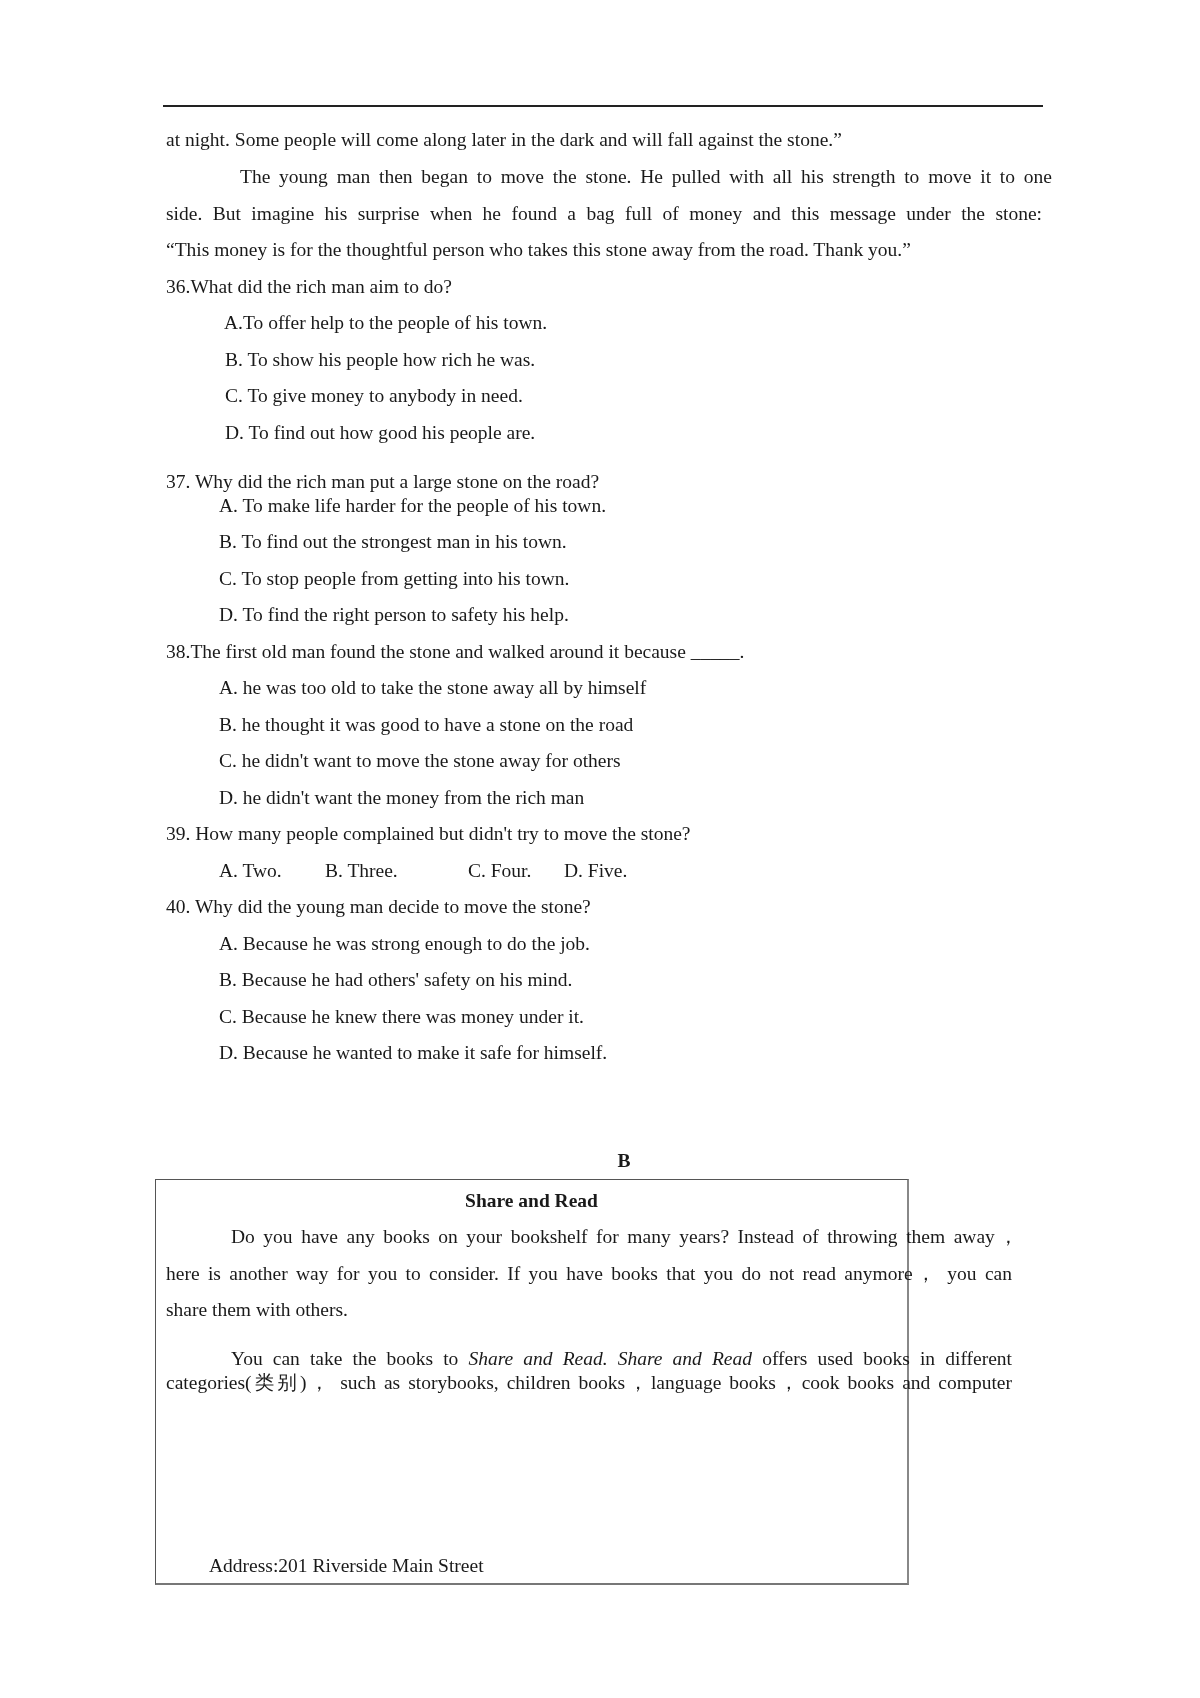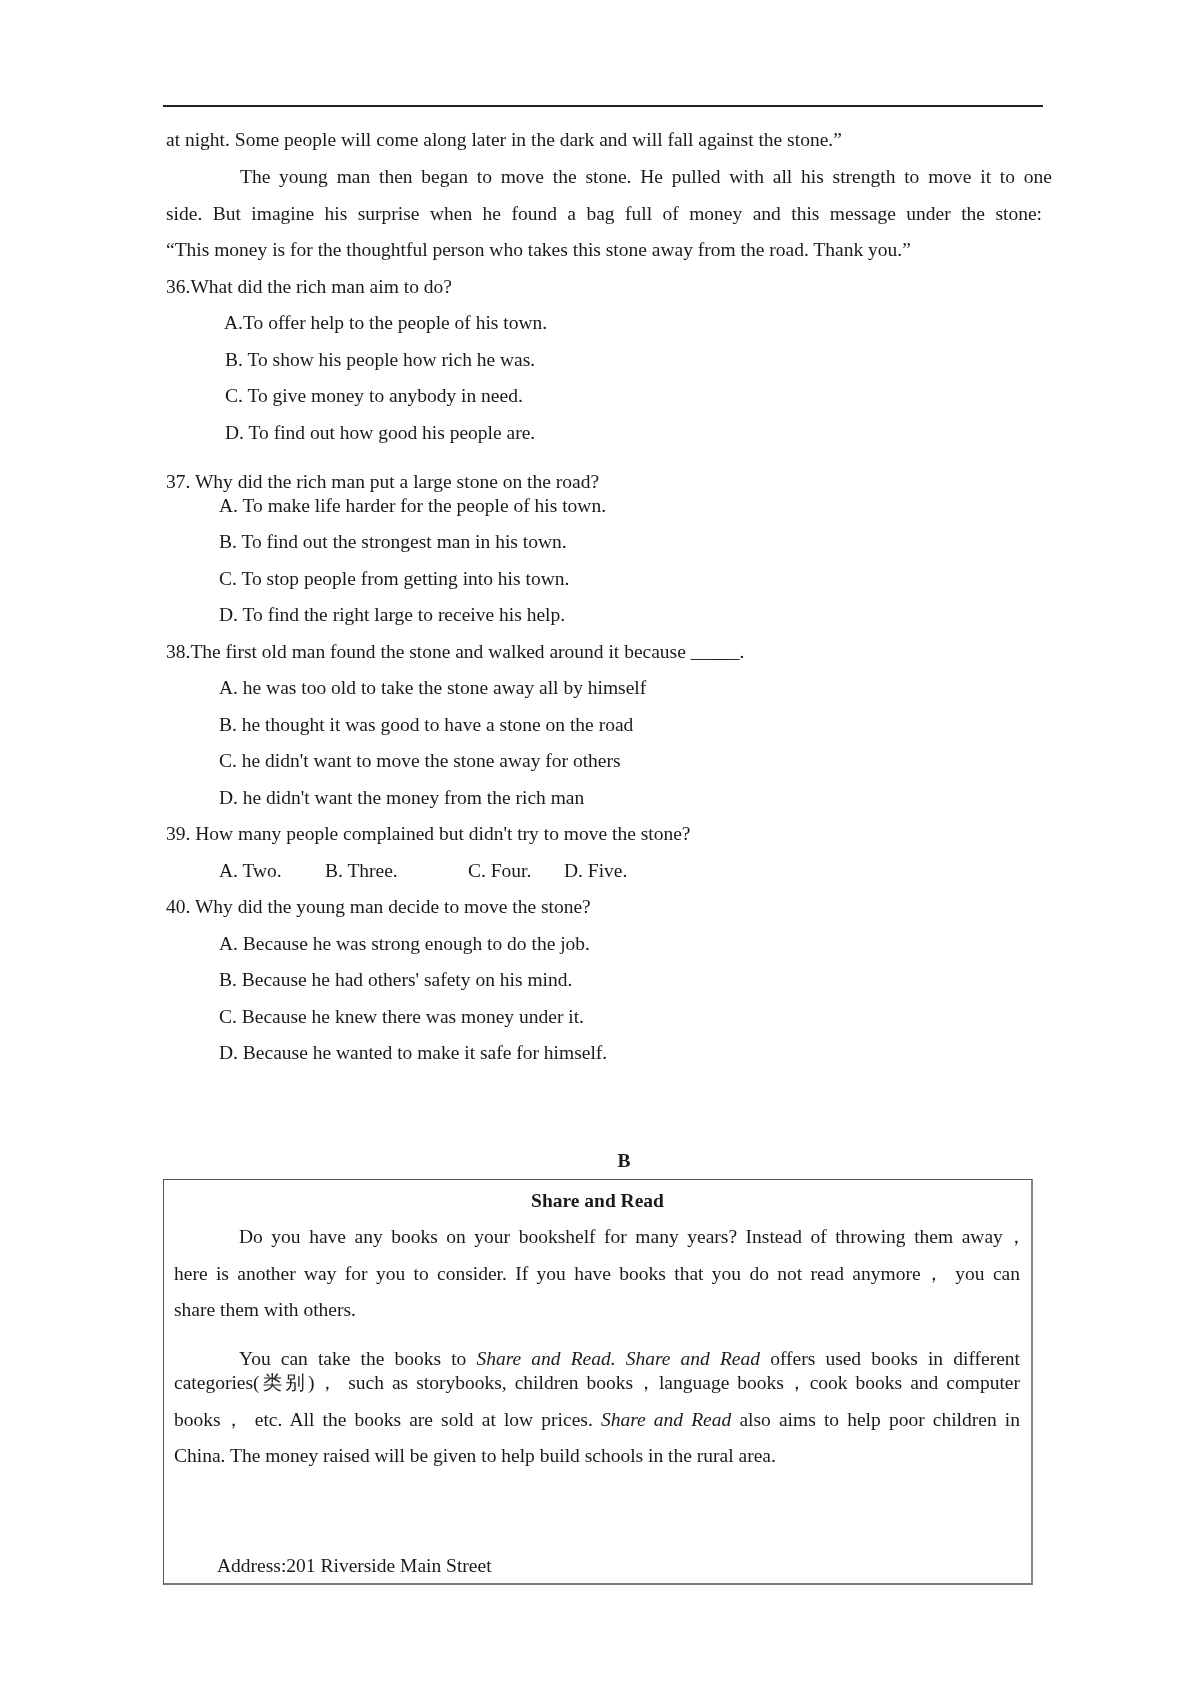--- a/index.html
+++ b/index.html
@@ -5,22 +5,22 @@
   html, body { margin: 0; padding: 0; background: #ffffff; }
   body { width: 1200px; height: 1698px; position: relative; overflow: hidden;
          font-family: "Liberation Serif", "DejaVu Serif", serif; color: #1a1a1a; font-size: 19.5px; }
   .header-rule { position: absolute; left: 163px; top: 105px; width: 880px; height: 2px; background: #222; }
   .line { position: absolute; white-space: nowrap; line-height: 24px; }
   .l0 { left: 166px; }
   .l1 { left: 224px; }
   .l2 { left: 219px; }
   .justify { width: 876px; text-align: justify; text-align-last: justify; }
   .section-letter { position: absolute; left: 0; width: 1248px; text-align: center; font-weight: bold; top: 1150px; }
-  .box { position: absolute; left: 155px; top: 1179px; width: 870px; height: 406px; border: 1px solid #555;
-         border-bottom: 2px solid #777; border-right: 2px solid #888; box-sizing: border-box; margin-left: 8px; }
+  .box { position: absolute; left: 155px; top: 1179px; width: 754px; height: 406px; border: 1px solid #555;
+         border-bottom: 2px solid #777; border-right: 2px solid #888; box-sizing: border-box; }
   .box-title { position: absolute; left: 0; width: 100%; text-align: center; top: 9px; font-weight: bold; line-height: 24px; }
   .bl { position: absolute; white-space: nowrap; line-height: 24px; }
   .bjust { width: 846px; text-align: justify; text-align-last: justify; }
   i { font-style: italic; }
 </style>
 </head>
 <body>
 
 <div class="header-rule"></div>
 
@@ -37,21 +37,21 @@
   <div class="line l1" style="top:348px;left:225px">B. To show his people how rich he was.</div>
   <div class="line l1" style="top:384px;left:225px">C. To give money to anybody in need.</div>
   <div class="line l1" style="top:421px;left:225px">D. To find out how good his people are.</div>
 </div>
 
 <div>
   <div class="line l0" style="top:470px">37. Why did the rich man put a large stone on the road?</div>
   <div class="line l2" style="top:494px">A. To make life harder for the people of his town.</div>
   <div class="line l2" style="top:530px">B. To find out the strongest man in his town.</div>
   <div class="line l2" style="top:567px">C. To stop people from getting into his town.</div>
-  <div class="line l2" style="top:603px">D. To find the right large to receive his help.</div>
+  <div class="line l2" style="top:603px">D. To find the right person to safety his help.</div>
 </div>
 
 <div>
   <div class="line l0" style="top:640px">38.The first old man found the stone and walked around it because _____.</div>
   <div class="line l2" style="top:676px">A. he was too old to take the stone away all by himself</div>
   <div class="line l2" style="top:713px">B. he thought it was good to have a stone on the road</div>
   <div class="line l2" style="top:749px">C. he didn't want to move the stone away for others</div>
   <div class="line l2" style="top:786px">D. he didn't want the money from the rich man</div>
 </div>
 
@@ -77,19 +77,15 @@
   <div class="box-title">Share and Read</div>
 
   <div class="bl bjust" style="top:45px;left:75px;width:787px">Do you have any books on your bookshelf for many years? Instead of throwing them away，</div>
   <div class="bl bjust" style="top:82px;left:10px">here is another way for you to consider. If you have books that you do not read anymore， you can</div>
   <div class="bl" style="top:118px;left:10px">share them with others.</div>
 
   <div class="bl bjust" style="top:167px;left:75px;width:781px">
     <span>You can take the books to </span><i>Share and Read. Share and Read</i><span> offers used books in different</span>
   </div>
   <div class="bl bjust" style="top:191px;left:10px">categories(类别)， such as storybooks, children books，language books，cook books and computer</div>
-  <div class="bl bjust" style="top:228px;left:10px">
-    <span>books， etc. All the books are sold at low prices. </span><i>Share and Read</i><span> also aims to help poor children in</span>
-  </div>
-  <div class="bl" style="top:264px;left:10px">China. The money raised will be given to help build schools in the rural area.</div>
 
   <div class="bl" style="top:374px;left:53px">Address:201 Riverside Main Street</div>
 </div>
 
 </body></html>

